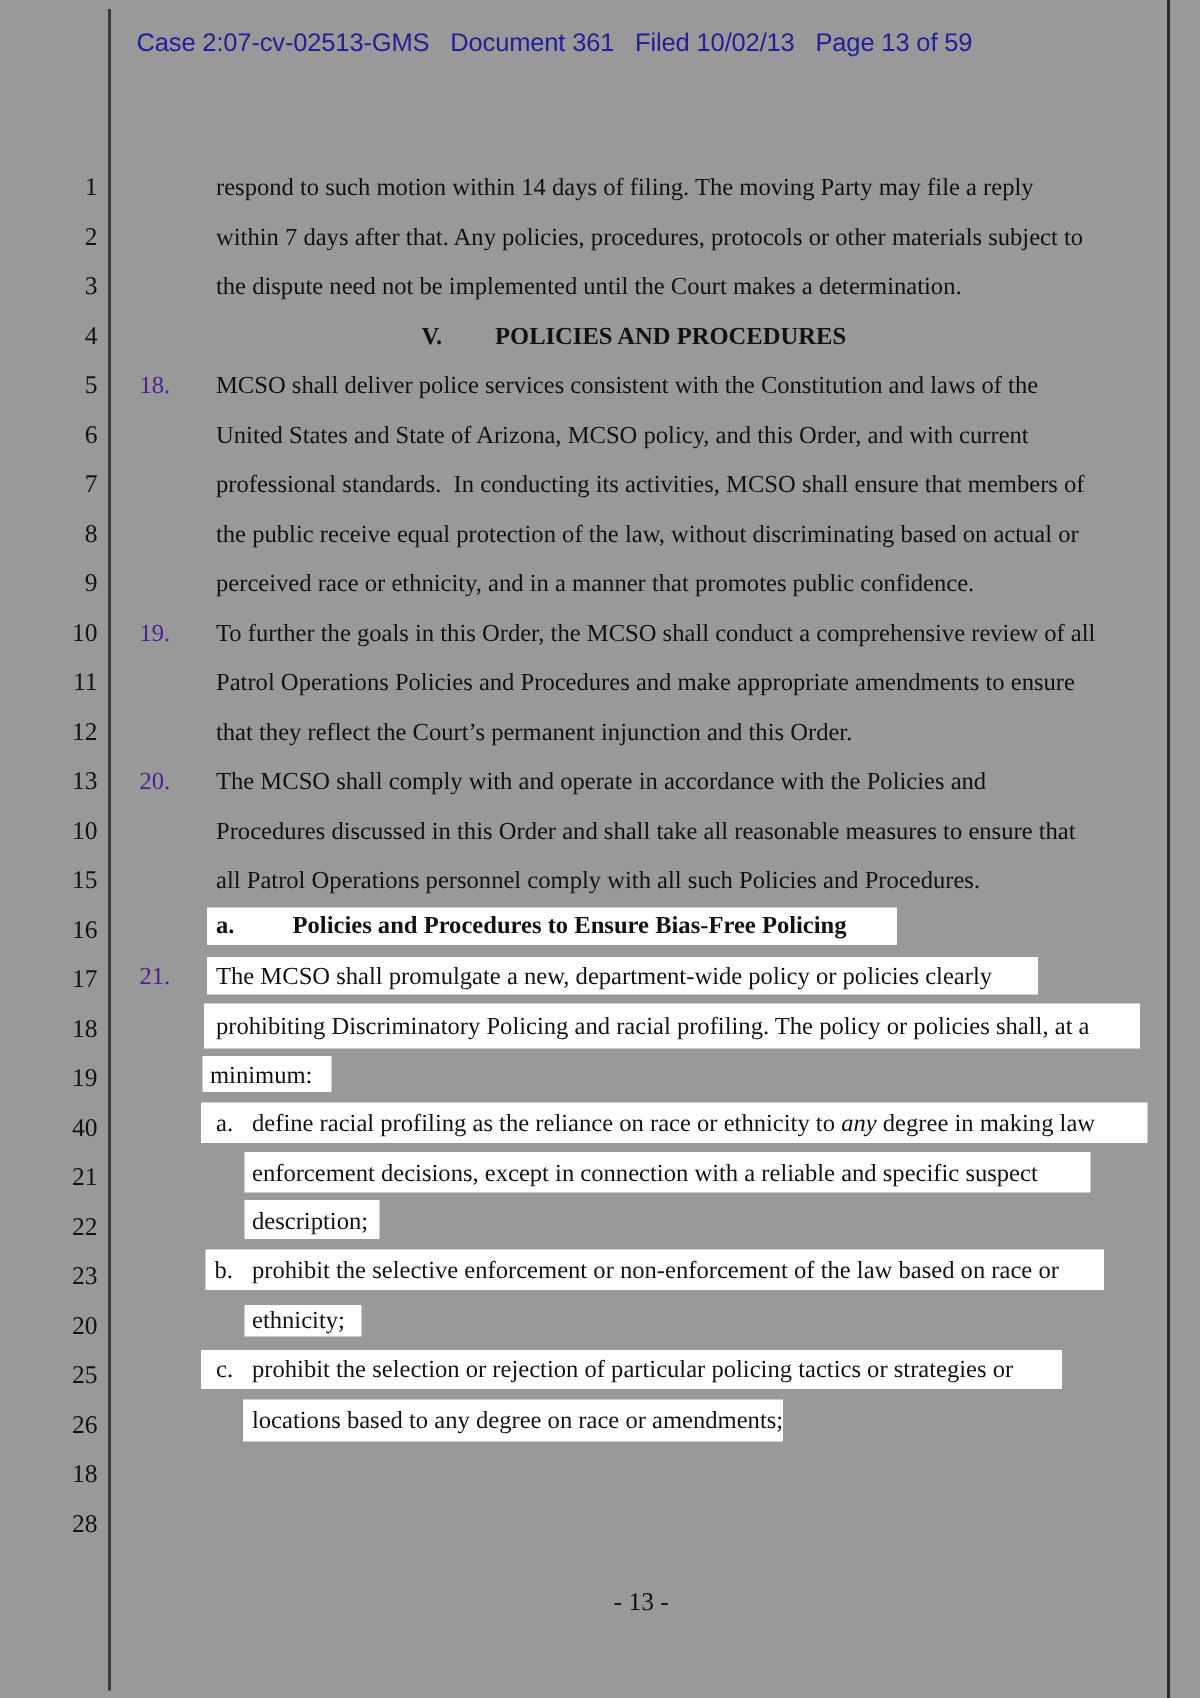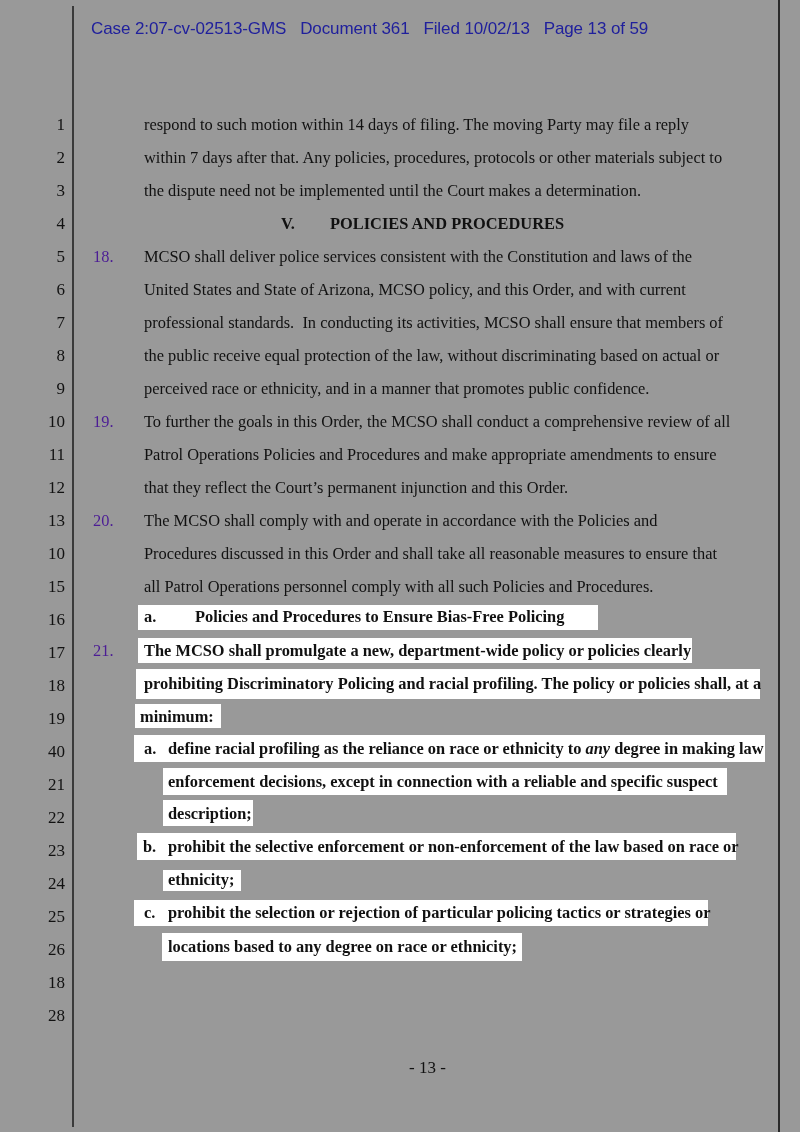--- a/index.html
+++ b/index.html
@@ -21,21 +21,21 @@
     font-size: 17px; line-height: 20px; color: #111;
   }
   .row {
     position: absolute; font-size: 16.4px; line-height: 20px; white-space: pre; color: #111;
   }
   .parnum { position: absolute; left: 93px; font-size: 16.4px; line-height: 20px; color: #4c1d95; }
   .hl {
     position: absolute; background: #ffffff;
   }
   .hl-text {
-    position: absolute; font-size: 16.4px; line-height: 20px; white-space: pre; color: #111; font-weight: bold;
+    position: absolute; font-size: 16.4px; line-height: 20px; white-space: pre; color: #111;
   }
   .bold { font-weight: bold; }
   .footer {
     position: absolute; left: 0; width: 855px; top: 1058px; text-align: center;
     font-size: 17px; color: #111;
   }
   em { font-style: italic; }
 </style>
 </head>
 <body>
@@ -62,21 +62,21 @@
   <div class="lnum" style="top:544px">10</div>
   <div class="lnum" style="top:577px">15</div>
   <div class="lnum" style="top:610px">16</div>
   <div class="lnum" style="top:643px">17</div>
   <div class="lnum" style="top:676px">18</div>
   <div class="lnum" style="top:709px">19</div>
   <div class="lnum" style="top:742px">40</div>
   <div class="lnum" style="top:775px">21</div>
   <div class="lnum" style="top:808px">22</div>
   <div class="lnum" style="top:841px">23</div>
-  <div class="lnum" style="top:874px">24</div>
+  <div class="lnum" style="top:874px">20</div>
   <div class="lnum" style="top:907px">25</div>
   <div class="lnum" style="top:940px">26</div>
   <div class="lnum" style="top:973px">18</div>
   <div class="lnum" style="top:1006px">28</div>
 </div>
 
 <div class="row" style="left:144px; top:115px">respond to such motion within 14 days of filing. The moving Party may file a reply</div>
 <div class="row" style="left:144px; top:148px">within 7 days after that. Any policies, procedures, protocols or other materials subject to</div>
 <div class="row" style="left:144px; top:181px">the dispute need not be implemented until the Court makes a determination.</div>
 
@@ -131,16 +131,16 @@
   <div class="hl-text" style="left:168px; top:837px">prohibit the selective enforcement or non-enforcement of the law based on race or</div>
 
   <div class="hl" style="left:163px; top:870px; width:78px; height:21px"></div>
   <div class="hl-text" style="left:168px; top:870px">ethnicity;</div>
 
   <div class="hl" style="left:134px; top:900px; width:574px; height:26px"></div>
   <div class="hl-text" style="left:144px; top:903px">c.</div>
   <div class="hl-text" style="left:168px; top:903px">prohibit the selection or rejection of particular policing tactics or strategies or</div>
 
   <div class="hl" style="left:162px; top:933px; width:360px; height:28px"></div>
-  <div class="hl-text" style="left:168px; top:937px">locations based to any degree on race or ethnicity;</div>
+  <div class="hl-text" style="left:168px; top:937px">locations based to any degree on race or amendments;</div>
 </div>
 
 <div class="footer">- 13 -</div>
 
 </body></html>

